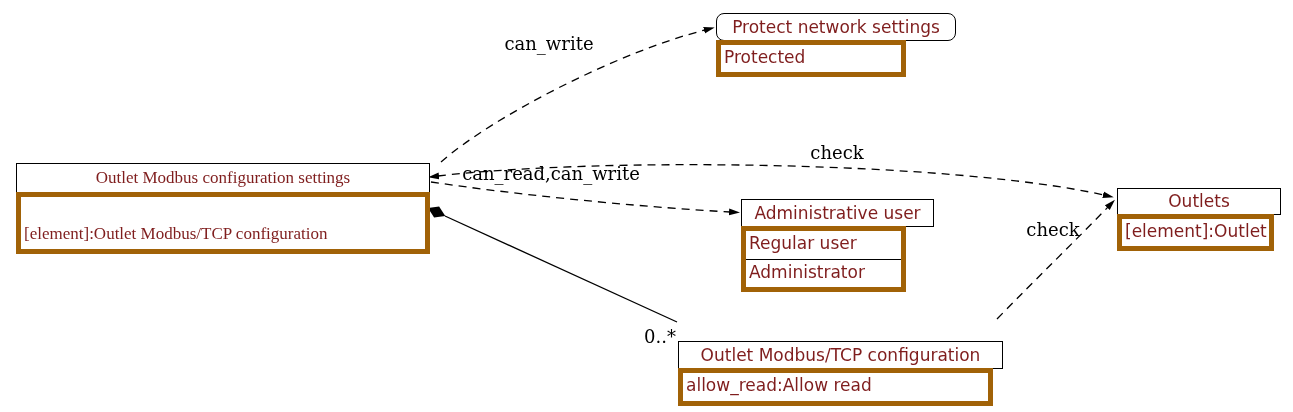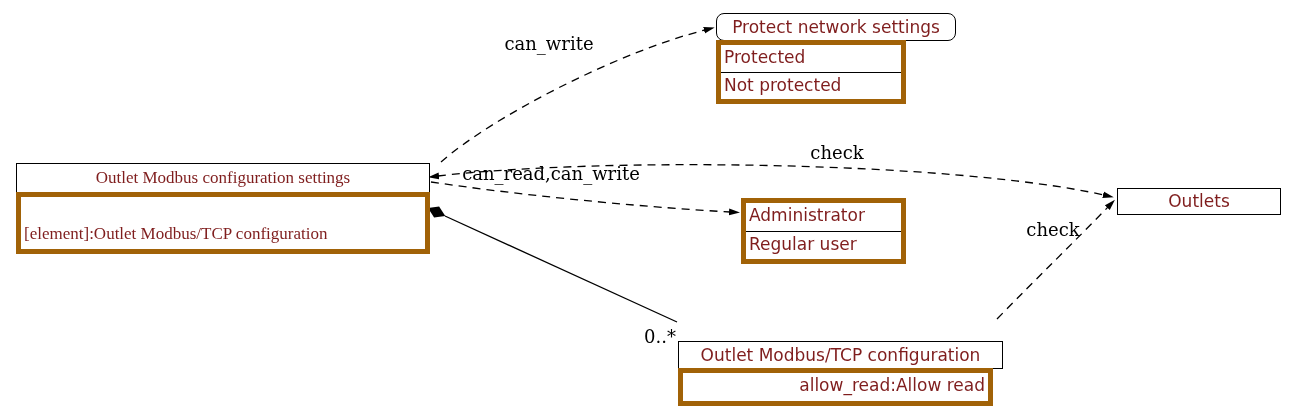--- a/index.html
+++ b/index.html
@@ -56,21 +56,21 @@
   #node-settings .row  { height: 28px; line-height: 26px; margin-top: 24px; }
   #node-protect  { left: 716px;  top: 13px; }
   #node-protect .hdr   { width: 240px; border-radius: 8px; }
   #node-protect .rows  { width: 190px; }
   #node-admin    { left: 741px;  top: 199px; }
   #node-admin .hdr     { width: 193px; }
   #node-admin .rows    { width: 165px; }
   #node-admin .row     { height: 28px; }
   #node-modbus   { left: 678px;  top: 316px; }
   #node-modbus .hdr    { width: 325px; margin-top: 25px; }
-  #node-modbus .rows   { width: 315px; text-align: right; }
+  #node-modbus .rows   { width: 315px; }
   #node-modbus .row    { height: 28px; }
   #node-outlets  { left: 1117px; top: 188px; }
   #node-outlets .hdr   { width: 164px; height: 27px; line-height: 25px; }
   #node-outlets .rows  { width: 157px; }
 </style>
 </head>
 <body>
 
 <div class="canvas">
 
@@ -102,35 +102,38 @@
     <div class="hdr">Outlet Modbus configuration settings</div>
     <div class="rows">
       <div class="row">[element]:Outlet Modbus/TCP configuration</div>
     </div>
   </div>
 
   <div class="node" id="node-protect">
     <div class="hdr">Protect network settings</div>
     <div class="rows">
       <div class="row">Protected</div>
-      <div class="row">Not protected</div>
     </div>
   </div>
 
   <div class="node" id="node-admin">
+    <div class="hdr">Administrative user</div>
     <div class="rows">
+      <div class="row">Regular user</div>
       <div class="row">Administrator</div>
-      <div class="row">Regular user</div>
     </div>
   </div>
 
   <div class="node" id="node-modbus">
     <div class="hdr">Outlet Modbus/TCP configuration</div>
     <div class="rows">
       <div class="row">allow_read:Allow read</div>
     </div>
   </div>
 
   <div class="node" id="node-outlets">
     <div class="hdr">Outlets</div>
+    <div class="rows">
+      <div class="row">[element]:Outlet</div>
+    </div>
   </div>
 
 </div>
 
 </body></html>

